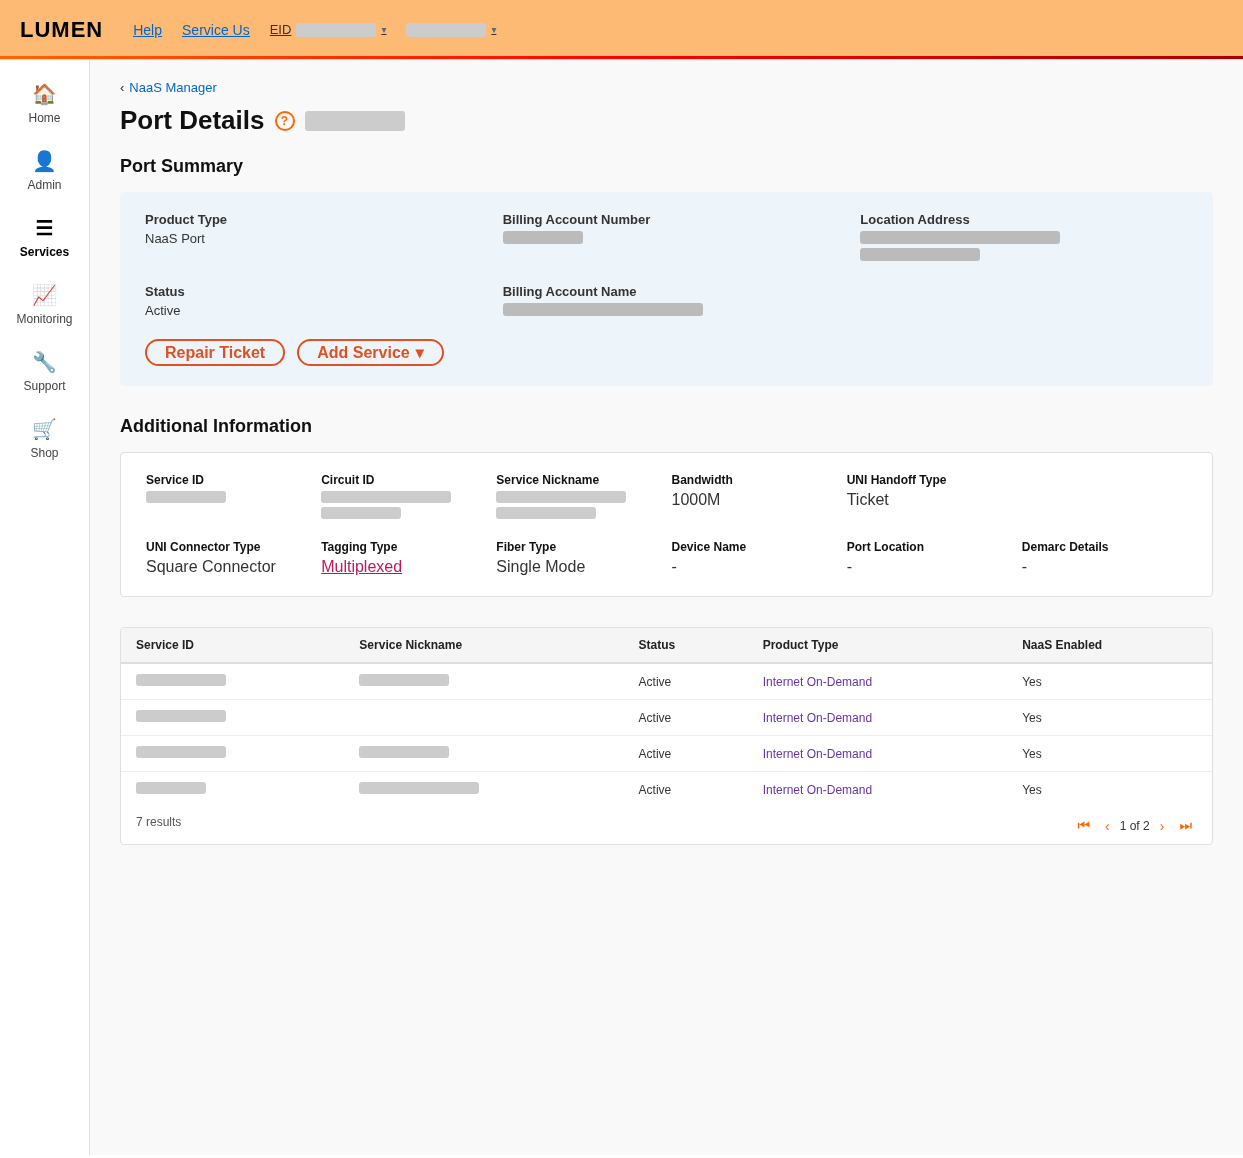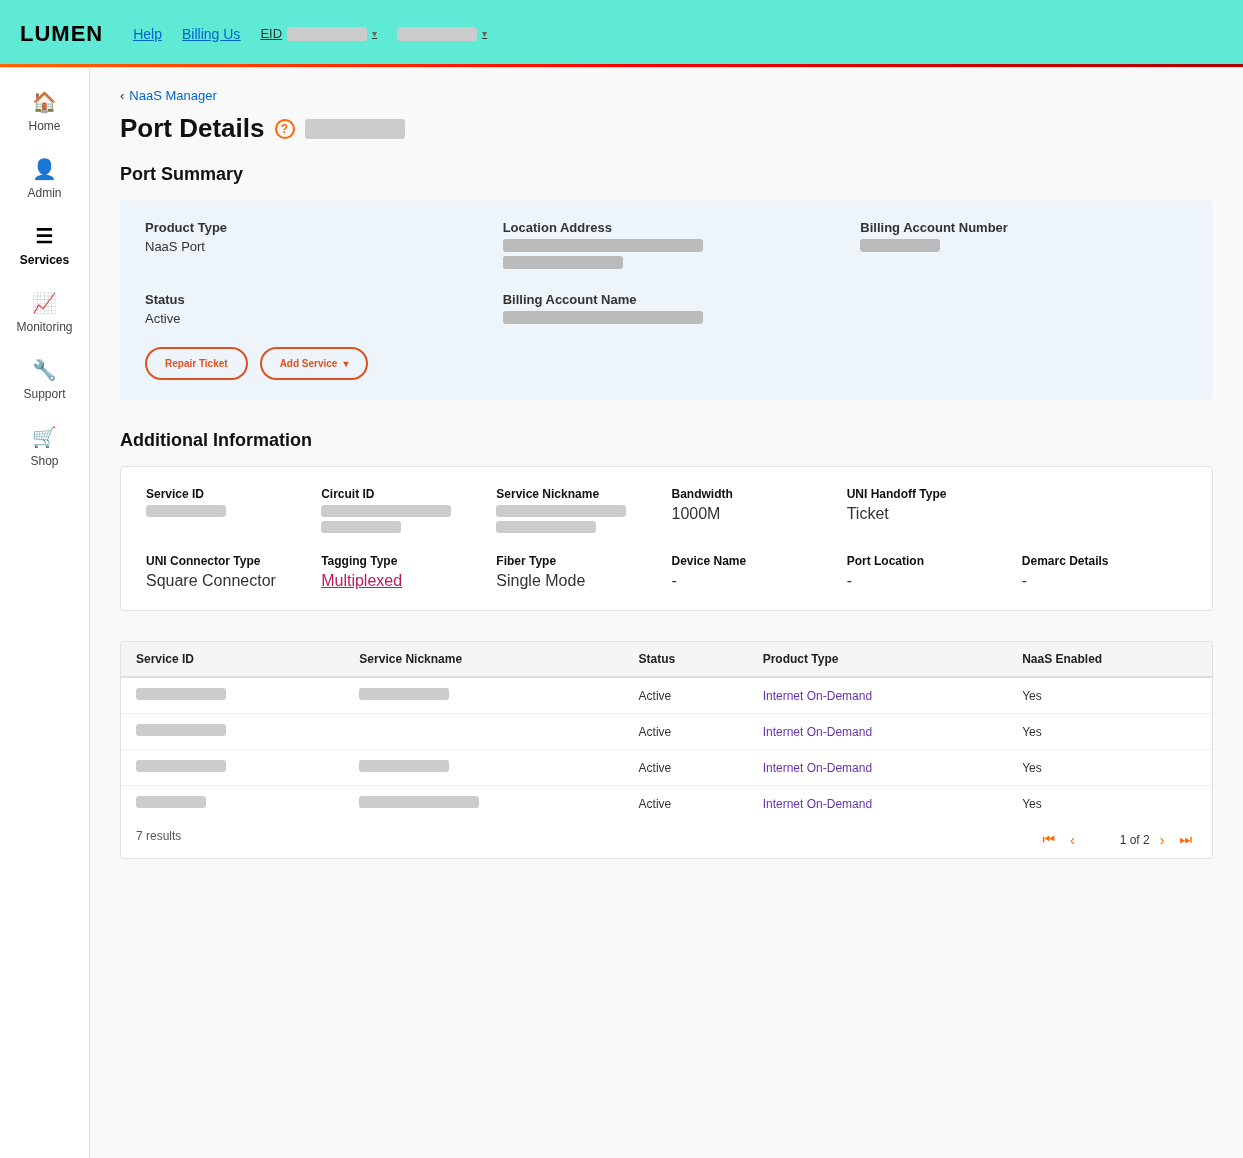--- a/index.html
+++ b/index.html
@@ -3,22 +3,22 @@
   <meta charset="utf-8">
   <style>
     * { box-sizing: border-box; margin: 0; padding: 0; }
     body { font-family: Arial, sans-serif; font-size: 13px; color: #333; background: #fff; }
 
     
     .header {
       display: flex;
       align-items: center;
       padding: 0 20px;
-      height: 68px;
-      background: #5eead4;
+      height: 60px;
+      background: #fdba74;
       border-bottom: 1px solid #e0e0e0;
       position: relative;
     }
     .header::after {
       content: '';
       position: absolute;
       bottom: 0; left: 0; right: 0;
       height: 3px;
       background: linear-gradient(to right, #f60, #f00, #a00);
     }
@@ -185,22 +185,22 @@
     }
     .card-field .blurred-val.long { width: 200px; }
     .card-field .blurred-val.short { width: 80px; }
 
     
     .btn-outline-red {
       border: 2px solid #e05020;
       color: #e05020;
       background: transparent;
       border-radius: 20px;
-      padding: 9px 18px;
-      font-size: 10px;
+      padding: 2px 18px;
+      font-size: 16px;
       font-weight: 600;
       cursor: pointer;
       display: inline-flex;
       align-items: center;
       gap: 6px;
     }
     .btn-row { display: flex; gap: 12px; margin-top: 5px; }
 
     
     .info-table {
@@ -304,32 +304,32 @@
     }
     .page-btn {
       background: none;
       border: none;
       cursor: pointer;
       color: #f60;
       font-size: 14px;
       padding: 2px 5px;
     }
     .page-btn:disabled { color: #ccc; cursor: default; }
-    .page-info { font-size: 12px; color: #333; margin-left: 35px; }
+    .page-info { font-size: 12px; color: #333; }
   </style>
 </head>
 <body>
 
 <div class="header">
   <div class="logo">
     <span class="logo-text">LUMEN</span>
   </div>
   <div class="header-nav">
     <a>Help</a>
-    <a>Billing Us</a>
+    <a>Service Us</a>
     <div class="header-eid">
       <span>EID</span>
       <span class="blurred"></span>
       <span class="chevron-down">▾</span>
     </div>
     <div class="header-eid">
       <span class="blurred"></span>
       <span class="chevron-down">▾</span>
     </div>
   </div>
@@ -380,27 +380,27 @@
     </div>
 
     <div class="section-title">Port Summary</div>
     <div class="card">
       <div class="card-grid">
         <div class="card-field">
           <label>Product Type</label>
           <span class="value">NaaS Port</span>
         </div>
         <div class="card-field">
+          <label>Billing Account Number</label>
+          <span class="blurred-val short"></span>
+        </div>
+        <div class="card-field">
           <label>Location Address</label>
           <span class="blurred-val long" style="display:block; margin-bottom:4px;"></span>
           <span class="blurred-val"></span>
-        </div>
-        <div class="card-field">
-          <label>Billing Account Number</label>
-          <span class="blurred-val short"></span>
         </div>
         <div class="card-field">
           <label>Status</label>
           <span class="value">Active</span>
         </div>
         <div class="card-field">
           <label>Billing Account Name</label>
           <span class="blurred-val long"></span>
         </div>
       </div>

